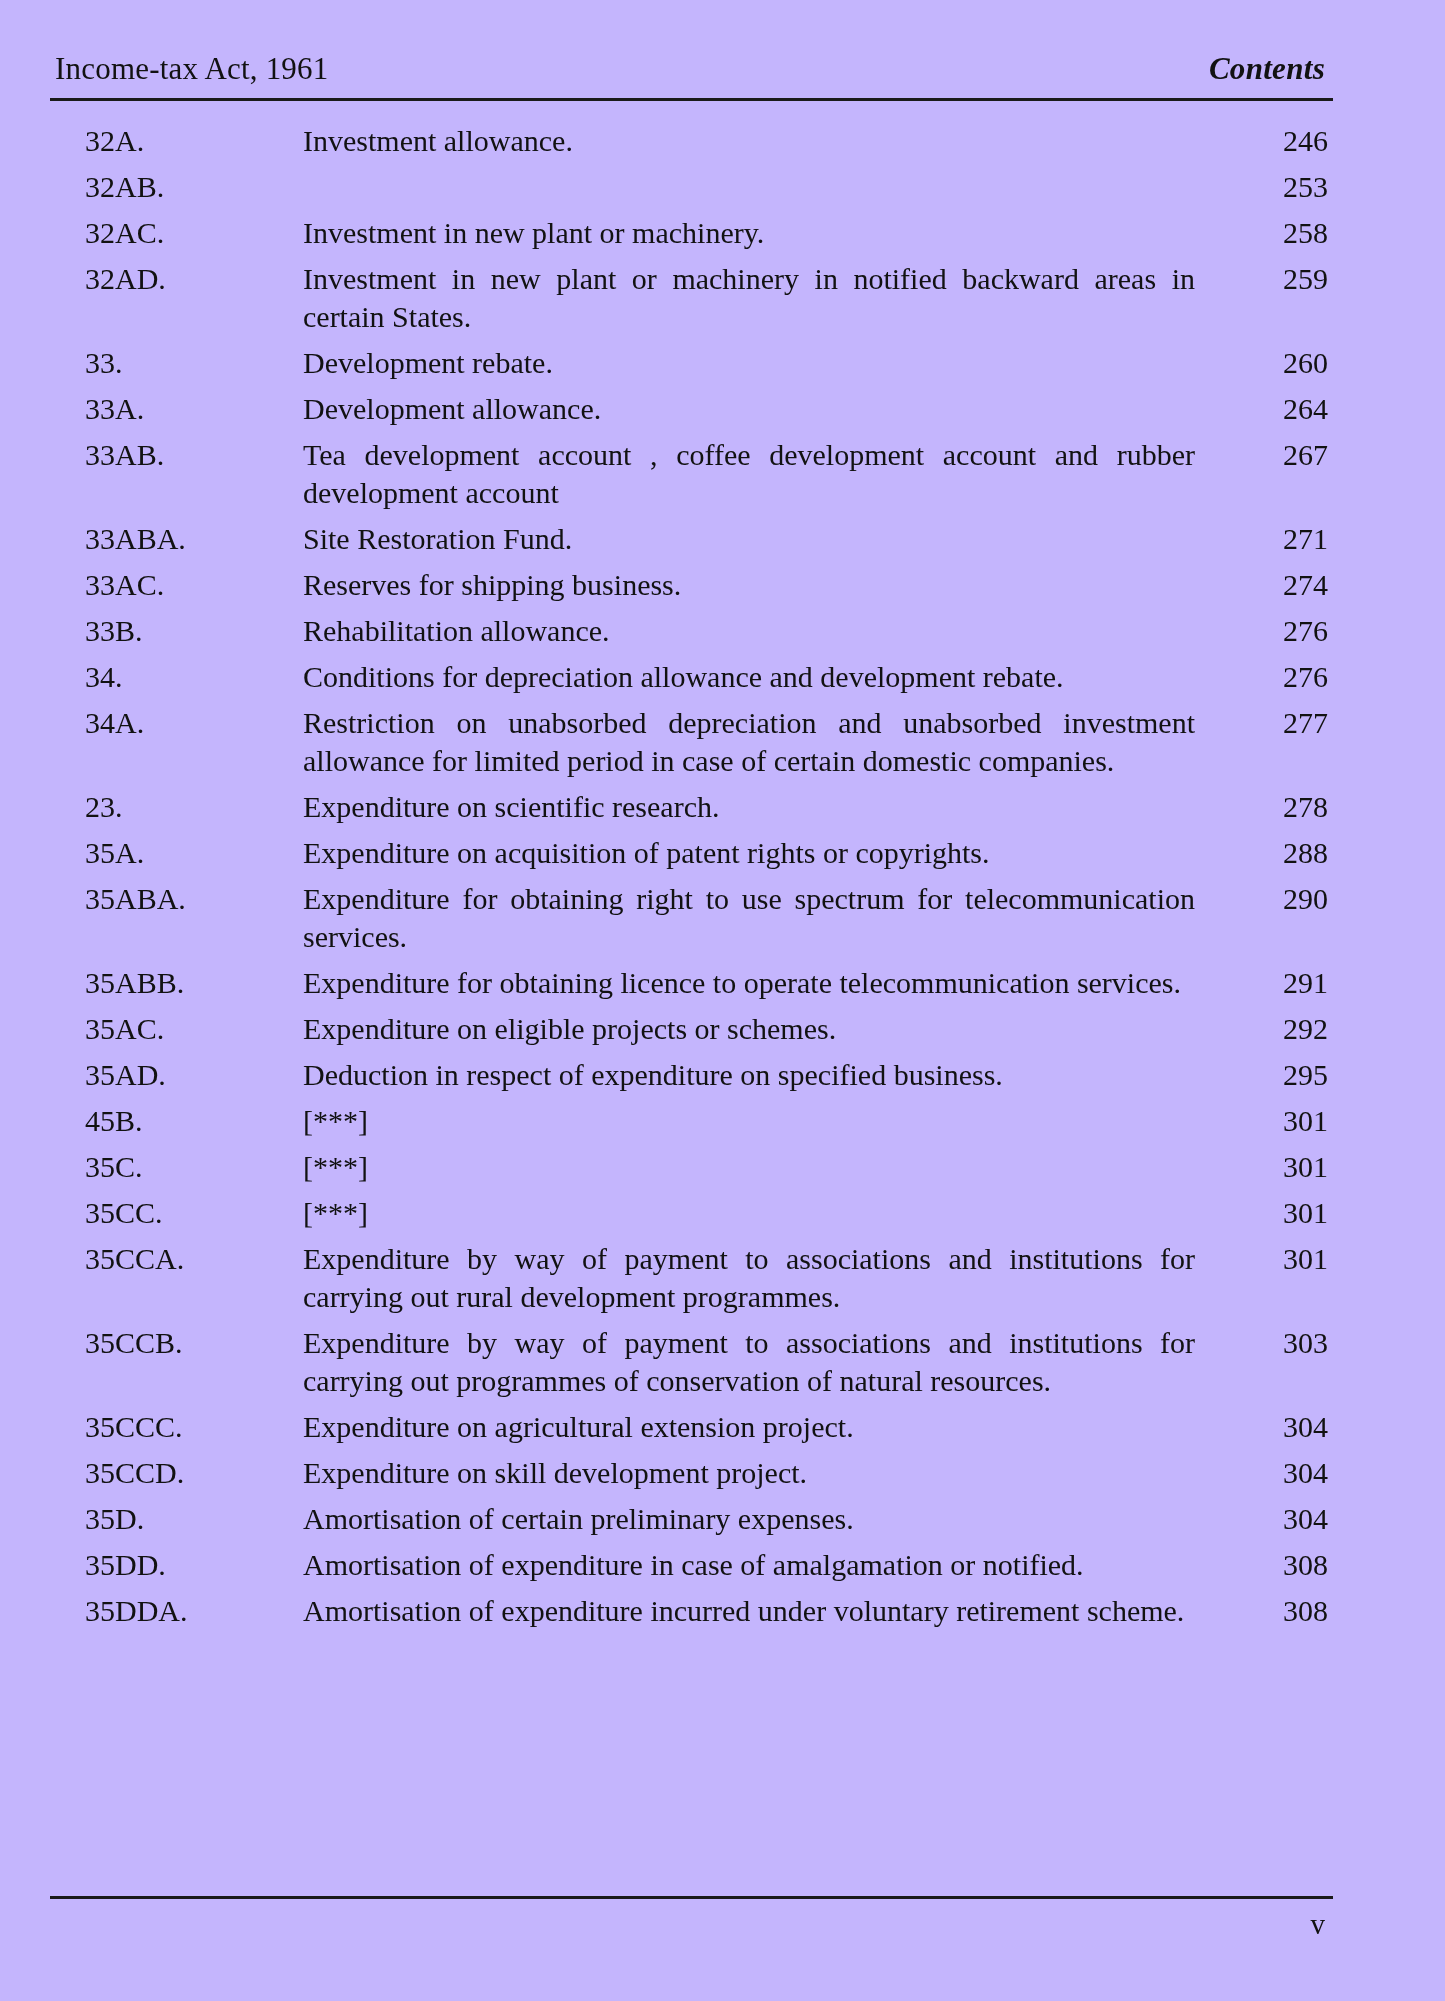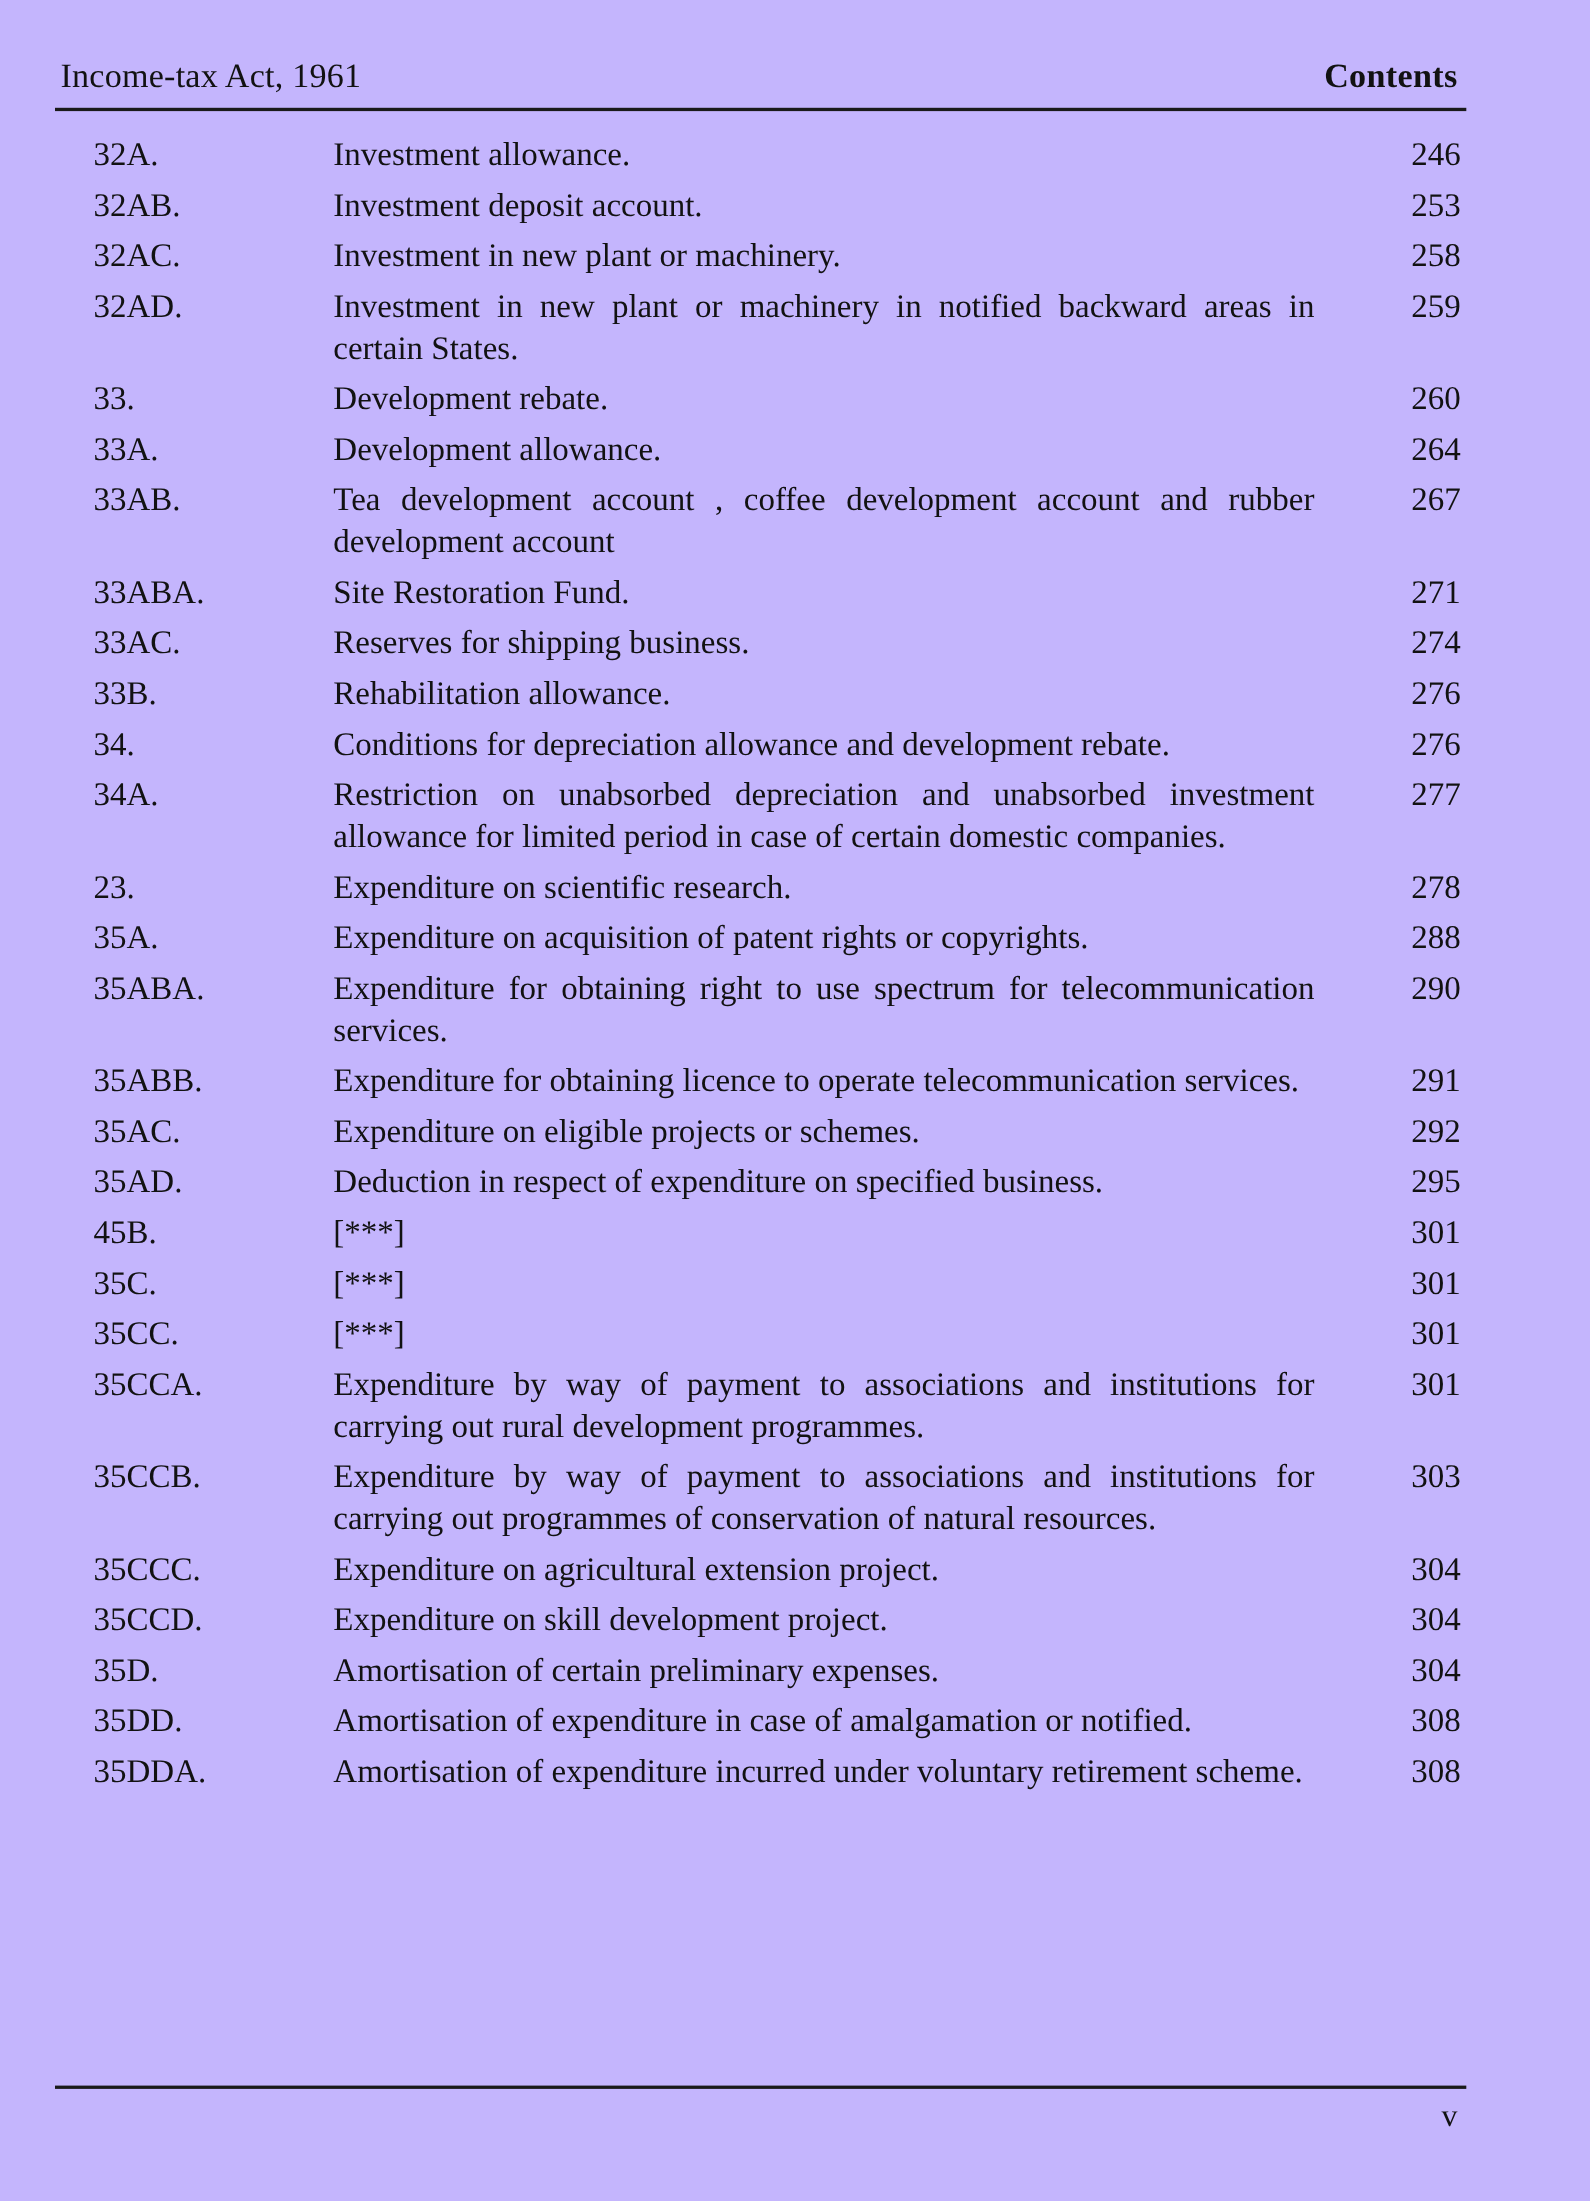--- a/index.html
+++ b/index.html
@@ -29,20 +29,21 @@
     line-height: 38px;
   }
   .header-left {
     padding-left: 5px;
     letter-spacing: 0.2px;
   }
   .header-right {
     font-weight: bold;
     padding-right: 8px;
     letter-spacing: 0.3px;
+    font-style: italic;
   }
   .header-rule {
     position: absolute;
     left: 50px;
     top: 98px;
     width: 1283px;
     height: 3px;
     background: #1a1a1a;
   }
   .toc {
@@ -103,21 +104,20 @@
 
   <main class="toc" id="toc-list">
   <div class="entry">
     <div class="col-section">32A.</div>
     <div class="col-title">Investment allowance.</div>
     <div class="col-page">246</div>
   </div>
 
   <div class="entry">
     <div class="col-section">32AB.</div>
-    <div class="col-title">Investment deposit account.</div>
     <div class="col-page">253</div>
   </div>
 
   <div class="entry">
     <div class="col-section">32AC.</div>
     <div class="col-title">Investment in new plant or machinery.</div>
     <div class="col-page">258</div>
   </div>
 
   <div class="entry">

